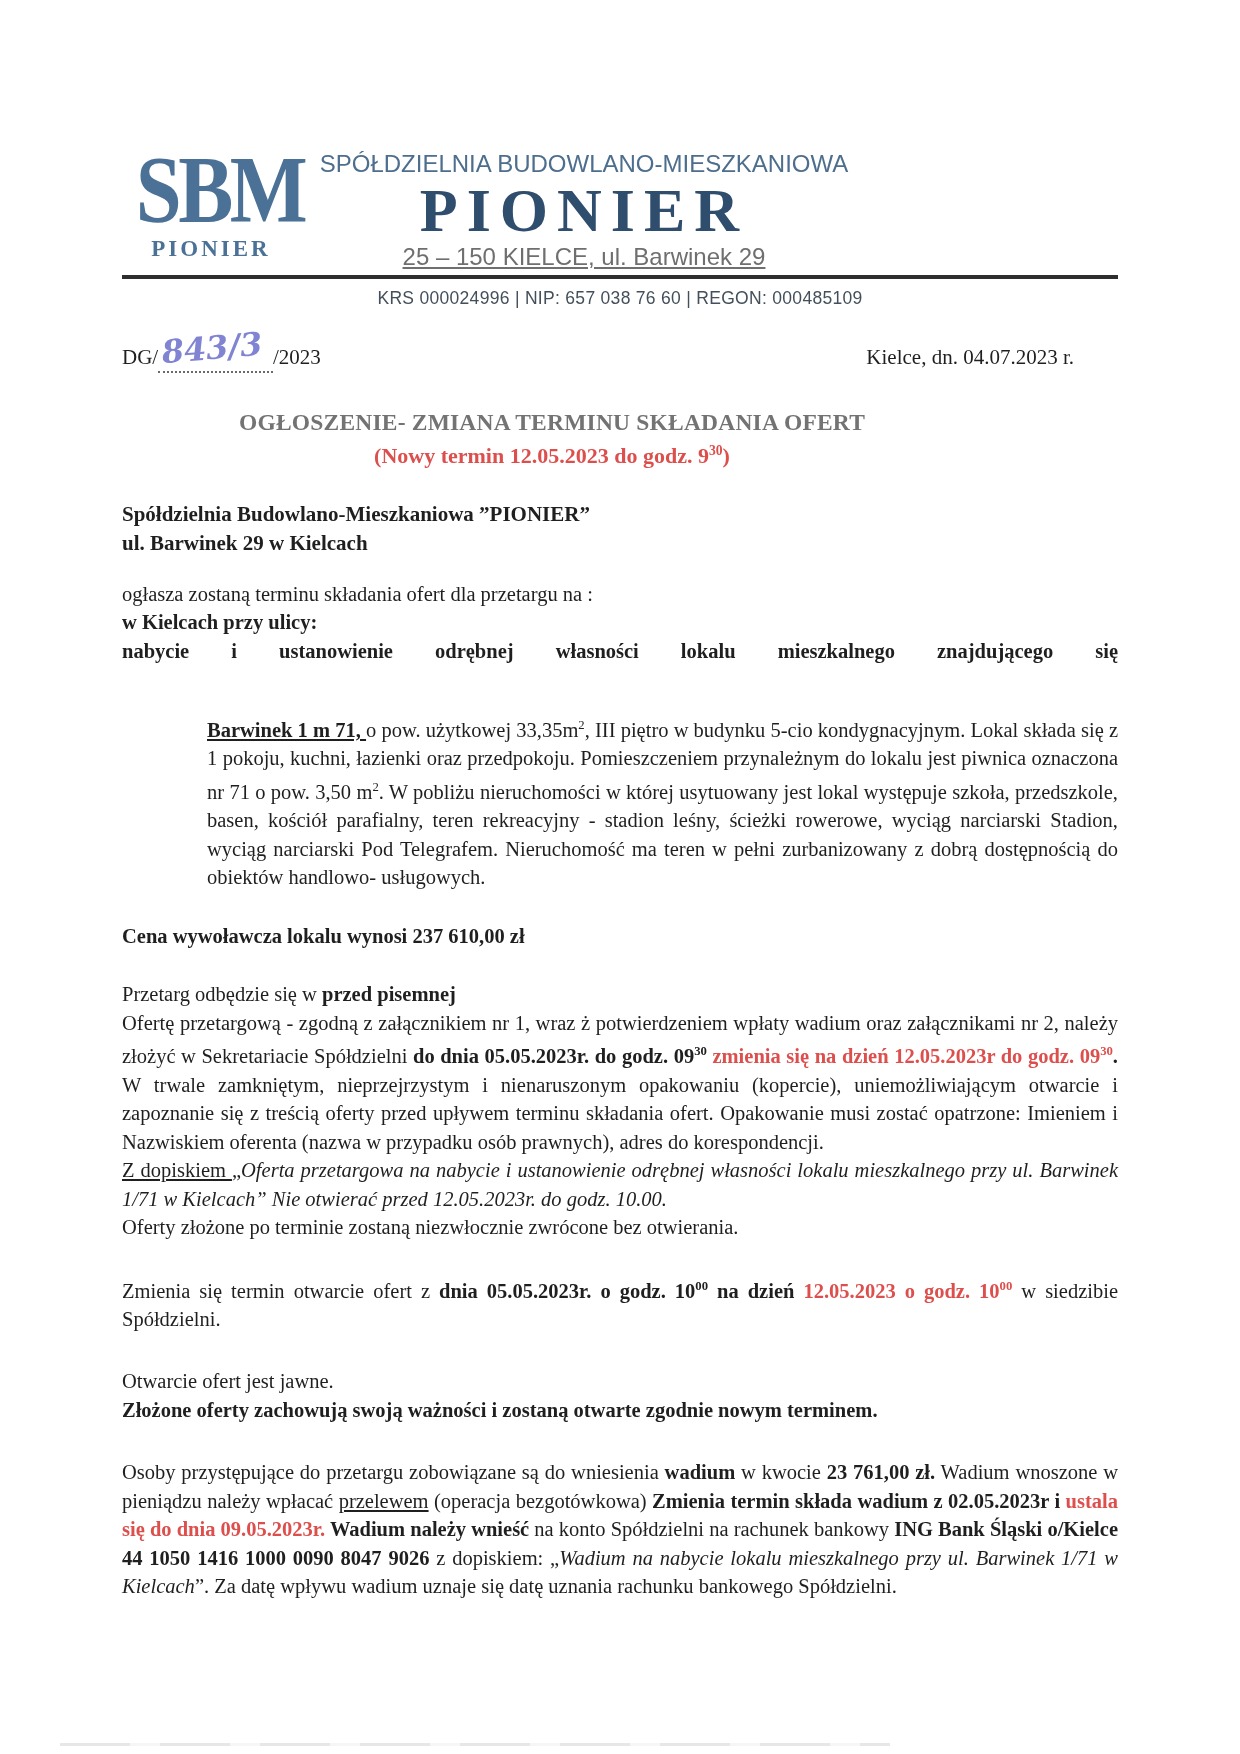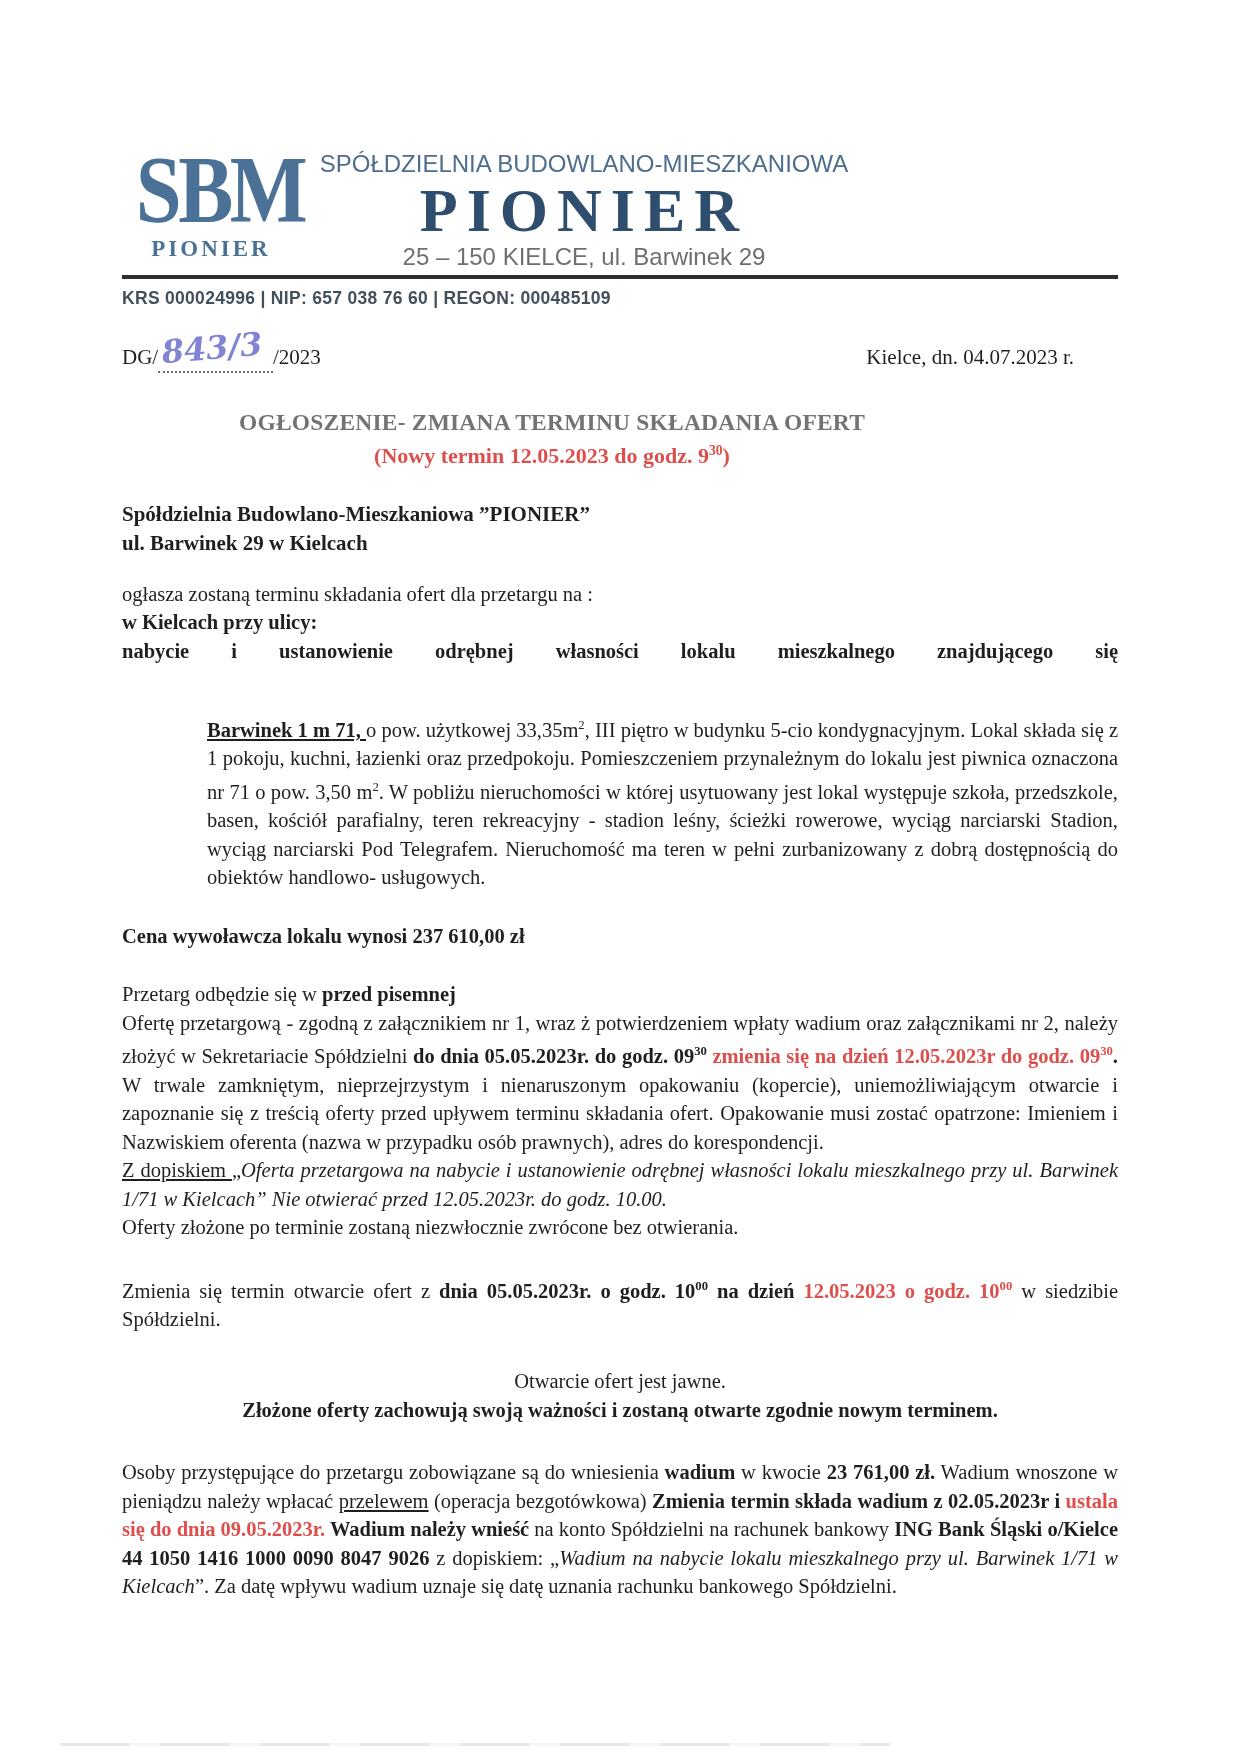--- a/index.html
+++ b/index.html
@@ -19,25 +19,25 @@
   .logo-caption {
     font-weight:bold; font-size:23px; letter-spacing:3px; margin-top:2px;
     color:var(--brand-blue); font-family:"Liberation Serif", serif;
   }
   .org { flex:1; text-align:center; padding-right:250px; padding-top:4px; }
   .org-type { font-family:"Liberation Sans", sans-serif; font-size:24px; color:var(--header-slate); }
   .org-name {
     font-family:"Liberation Serif", serif; font-weight:bold; font-size:62px;
     color:var(--brand-navy); letter-spacing:9px; line-height:1.02; margin-top:1px;
   }
-  .org-address { font-family:"Liberation Sans", sans-serif; font-size:24px; color:var(--muted-gray); margin-top:1px; }
+  .org-address { font-family:"Liberation Sans", sans-serif; font-size:24px; color:var(--muted-gray); margin-top:1px;text-decoration:underline; }
   .rule { margin:4px 122px 0; border-top:4px solid var(--rule-dark); }
   .registry {
-    margin:9px 122px 14px; text-align:left; font-family:"Liberation Sans", sans-serif;
-    font-weight:bold; font-size:17.5px; color:var(--registry-slate); letter-spacing:0.3px;
+    margin:9px 122px 14px; text-align:center; font-family:"Liberation Sans", sans-serif;
+    font-weight:normal; font-size:17.5px; color:var(--registry-slate); letter-spacing:0.3px;
   }
   
   .ref-row { display:flex; justify-content:space-between; align-items:baseline; margin:34px 122px 0; font-size:21px; }
   .hw-wrap { display:inline-block; border-bottom:2px dotted #6a6a6a; padding:0 10px 1px 4px; }
   .handwritten {
     display:inline-block; font-size:32px; line-height:20px; color:var(--ink-handwriting);
     transform:rotate(-5deg) translateY(-5px); font-style:italic; font-weight:bold;
     font-family:"DejaVu Serif", serif;
   }
   .ref-right { padding-right:44px; }
@@ -48,21 +48,21 @@
   
   .addressee { margin:30px 122px 0; font-size:21px; font-weight:bold; line-height:29px; }
   .para { margin:0 122px; font-size:20.5px; line-height:28.5px; }
   .j  { text-align:justify; }
   .jl { text-align:justify; text-align-last:justify; }
   .intro { margin-top:22px; }
   .property { margin:46px 122px 0 207px; }
   .price { margin-top:30px; font-weight:bold; }
   .form-block { margin-top:30px; }
   .opening { margin-top:30px; }
-  .public-block { margin-top:34px;text-align:center; }
+  .public-block { margin-top:34px; }
   .wadium { margin-top:34px; }
   .b { font-weight:bold; }
   .i { font-style:italic; }
   .u { text-decoration:underline; }
   .red { color:var(--accent-red); }
   .sup { vertical-align:super; font-size:0.62em; letter-spacing:0; }
   .bottom-artifact {
     position:absolute; left:60px; bottom:8px; width:830px; height:3px;
     background:repeating-linear-gradient(90deg,#e7e7e7 0 70px,#f6f6f6 70px 100px);
   }

